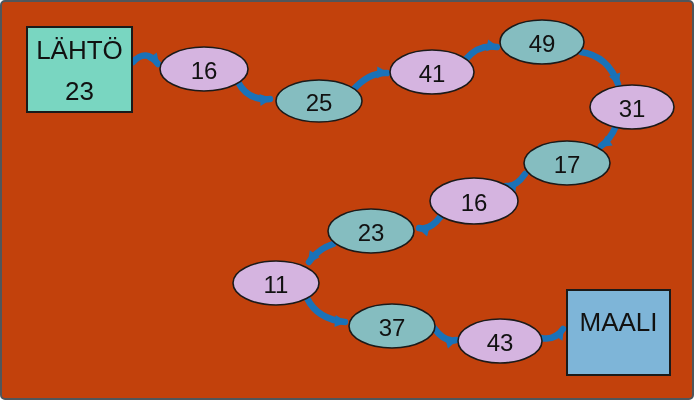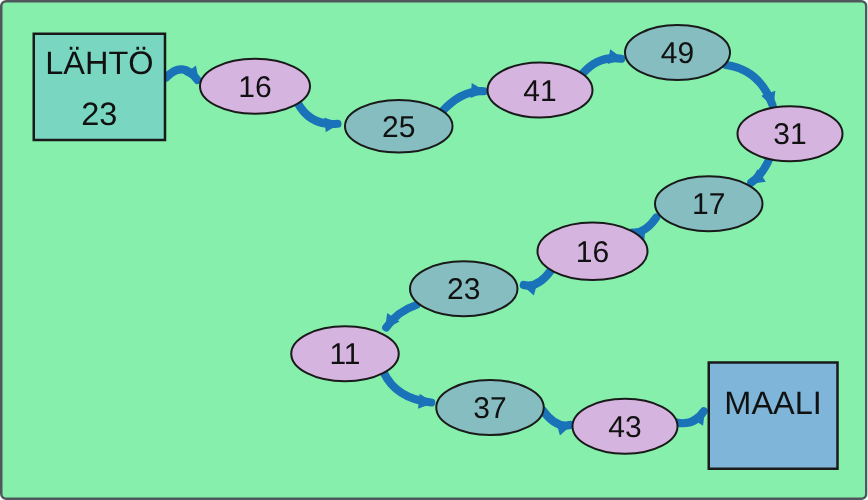--- a/index.html
+++ b/index.html
@@ -18,21 +18,21 @@
     font-family: "Liberation Sans", sans-serif;
     fill: #111111;
     text-anchor: middle;
   }
   text.num { font-size: 24px; }
   text.boxlabel { font-size: 26px; }
 </style>
 </head>
 <body>
 
-<div class="canvas" id="canvas" style="background: #86efac; border-color: rgb(79, 86, 92);">
+<div class="canvas" id="canvas" style="background: #c2410c; border-color: rgb(79, 86, 92);">
   <svg id="diagram" width="694" height="400" viewBox="0 0 694 400">
       <defs>
         <marker id="arrowhead" markerUnits="userSpaceOnUse" markerWidth="16" markerHeight="16" refX="12" refY="8" orient="auto">
           <path d="M2,2 L14,8 L2,14 Z" fill="#1a72b8"></path>
         </marker>
       </defs>
       <path d="M131,60 Q144,46 156,62" fill="none" stroke="#1a72b8" stroke-width="6.5" stroke-linecap="round" marker-end="url(#arrowhead)"></path>
       <path d="M236,80 Q246,99 268,97" fill="none" stroke="#1a72b8" stroke-width="6.5" stroke-linecap="round" marker-end="url(#arrowhead)"></path>
       <path d="M351,88 Q367,70 385,71" fill="none" stroke="#1a72b8" stroke-width="6.5" stroke-linecap="round" marker-end="url(#arrowhead)"></path>
       <path d="M464,57 Q477,42 495,45" fill="none" stroke="#1a72b8" stroke-width="6.5" stroke-linecap="round" marker-end="url(#arrowhead)"></path>

